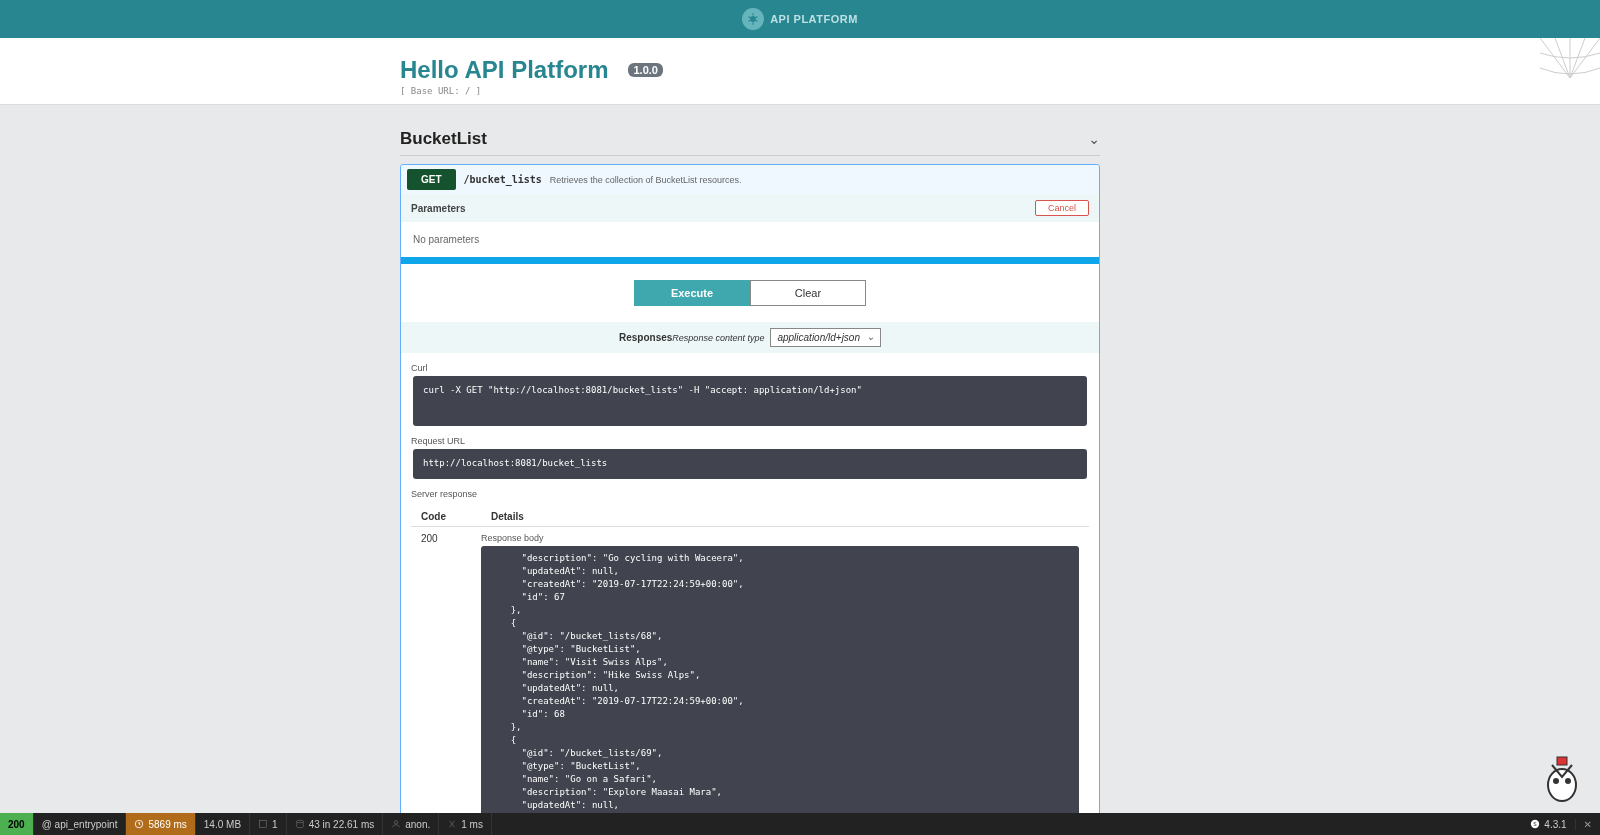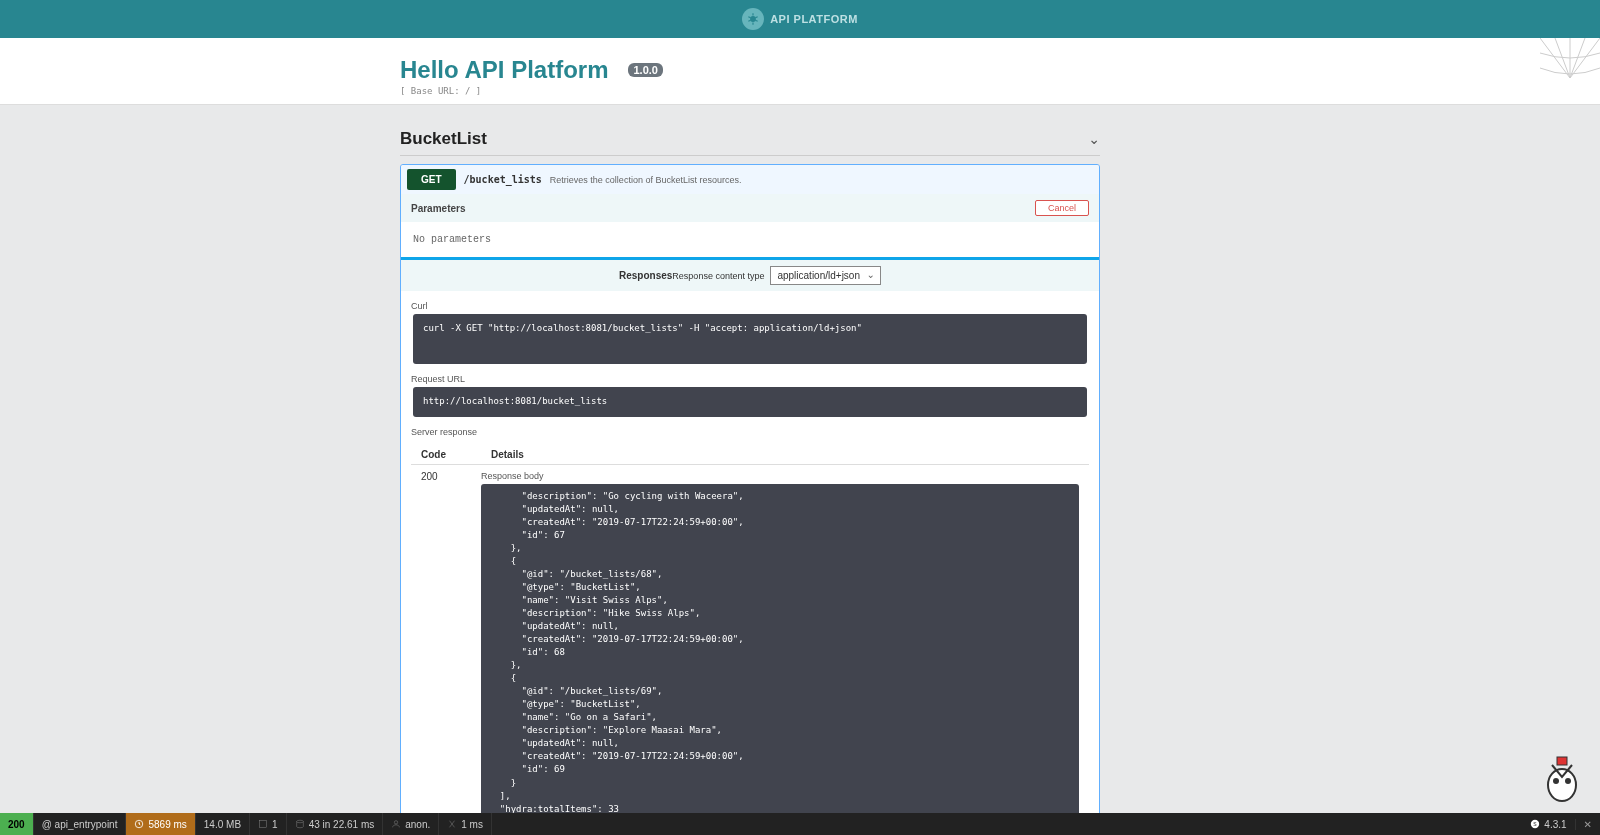--- a/index.html
+++ b/index.html
@@ -26,28 +26,28 @@
 .op-summary { display: flex; align-items: center; padding: 4px 6px; background: #eff7ff; cursor: pointer; }
 .method-badge { background: #14532d; color: #fff; font-weight: 700; font-size: 10px; padding: 5px 14px; border-radius: 2px; }
 .op-path { font-family: monospace; font-size: 10px; margin: 0 8px; font-weight: 700; }
 .op-desc { font-size: 9px; color: #666; }
 
 .op-body { background: #fff; }
 
 .section-bar { display: flex; align-items: center; justify-content: space-between; padding: 6px 10px; background: #eef7f8; font-size: 10px; font-weight: 600; color: #444; }
 .cancel-btn { color: #d9534f; border: 1px solid #d9534f; background: #fff; padding: 2px 12px; font-size: 9px; border-radius: 2px; cursor: pointer; }
 
-.no-params { padding: 12px; font-size: 10px; color: #666; border-bottom: 3px solid #0ea5e9; font-family: Liberation Mono, monospace; }
+.no-params { padding: 12px; font-size: 10px; color: #666; border-bottom: 7px solid #0ea5e9; }
 
 .btn-row { display: flex; justify-content: center; gap: 0; padding: 16px 0; }
 .exec-btn { background: #3ea8ae; color: #fff; border: none; padding: 7px 0; width: 116px; font-size: 11px; font-weight: 700; cursor: pointer; }
 .clear-btn { background: #fff; color: #333; border: 1px solid #888; padding: 6px 0; width: 116px; font-size: 11px; cursor: pointer; }
 
 .responses-bar { display: flex; align-items: center; justify-content: center; padding: 6px 10px; background: #eef7f8; font-size: 10px; font-weight: 600; }
-.ct-wrap { display: flex; align-items: center; gap: 6px; font-size: 9px; font-weight: 400; color: #333; }
+.ct-wrap { display: flex; align-items: center; gap: 6px; font-size: 9px; font-weight: 400; color: #333; font-style: italic; }
 .ct-select { border: 1px solid #888; padding: 3px 20px 3px 6px; font-size: 10px; background: #fff; cursor: pointer; position: relative; }
 .ct-select::after { content: "⌄"; position: absolute; right: 5px; top: 2px; color: #666; }
 
 .sub-label { font-size: 9px; color: #555; margin: 10px 10px 3px; }
 .code-block { background: #41444e; color: #fff; font-family: monospace; font-size: 9px; padding: 8px 10px; margin: 0 12px; border-radius: 3px; white-space: pre; overflow: hidden; line-height: 1.5; }
 .code-block.tall { min-height: 50px; }
 
 .resp-tbl-head { display: flex; font-size: 10px; font-weight: 600; padding: 6px 10px 4px; border-bottom: 1px solid #ddd; margin: 6px 10px 0; }
 .col-code { width: 70px; }
 .col-details { flex: 1; }
@@ -118,20 +118,24 @@
 
     <div class="op-body">
 
       <div class="section-bar">
         <span>Parameters</span>
         <button class="cancel-btn">Cancel</button>
       </div>
 
       <div class="no-params">No parameters</div>
 
+      <div class="btn-row">
+        <button class="exec-btn">Execute</button>
+        <button class="clear-btn">Clear</button>
+      </div>
 
       <div class="responses-bar">
         <span>Responses</span>
         <div class="ct-wrap">
           <span>Response content type</span>
           <div class="ct-select">application/ld+json</div>
         </div>
       </div>
 
       <div class="sub-label">Curl</div>

